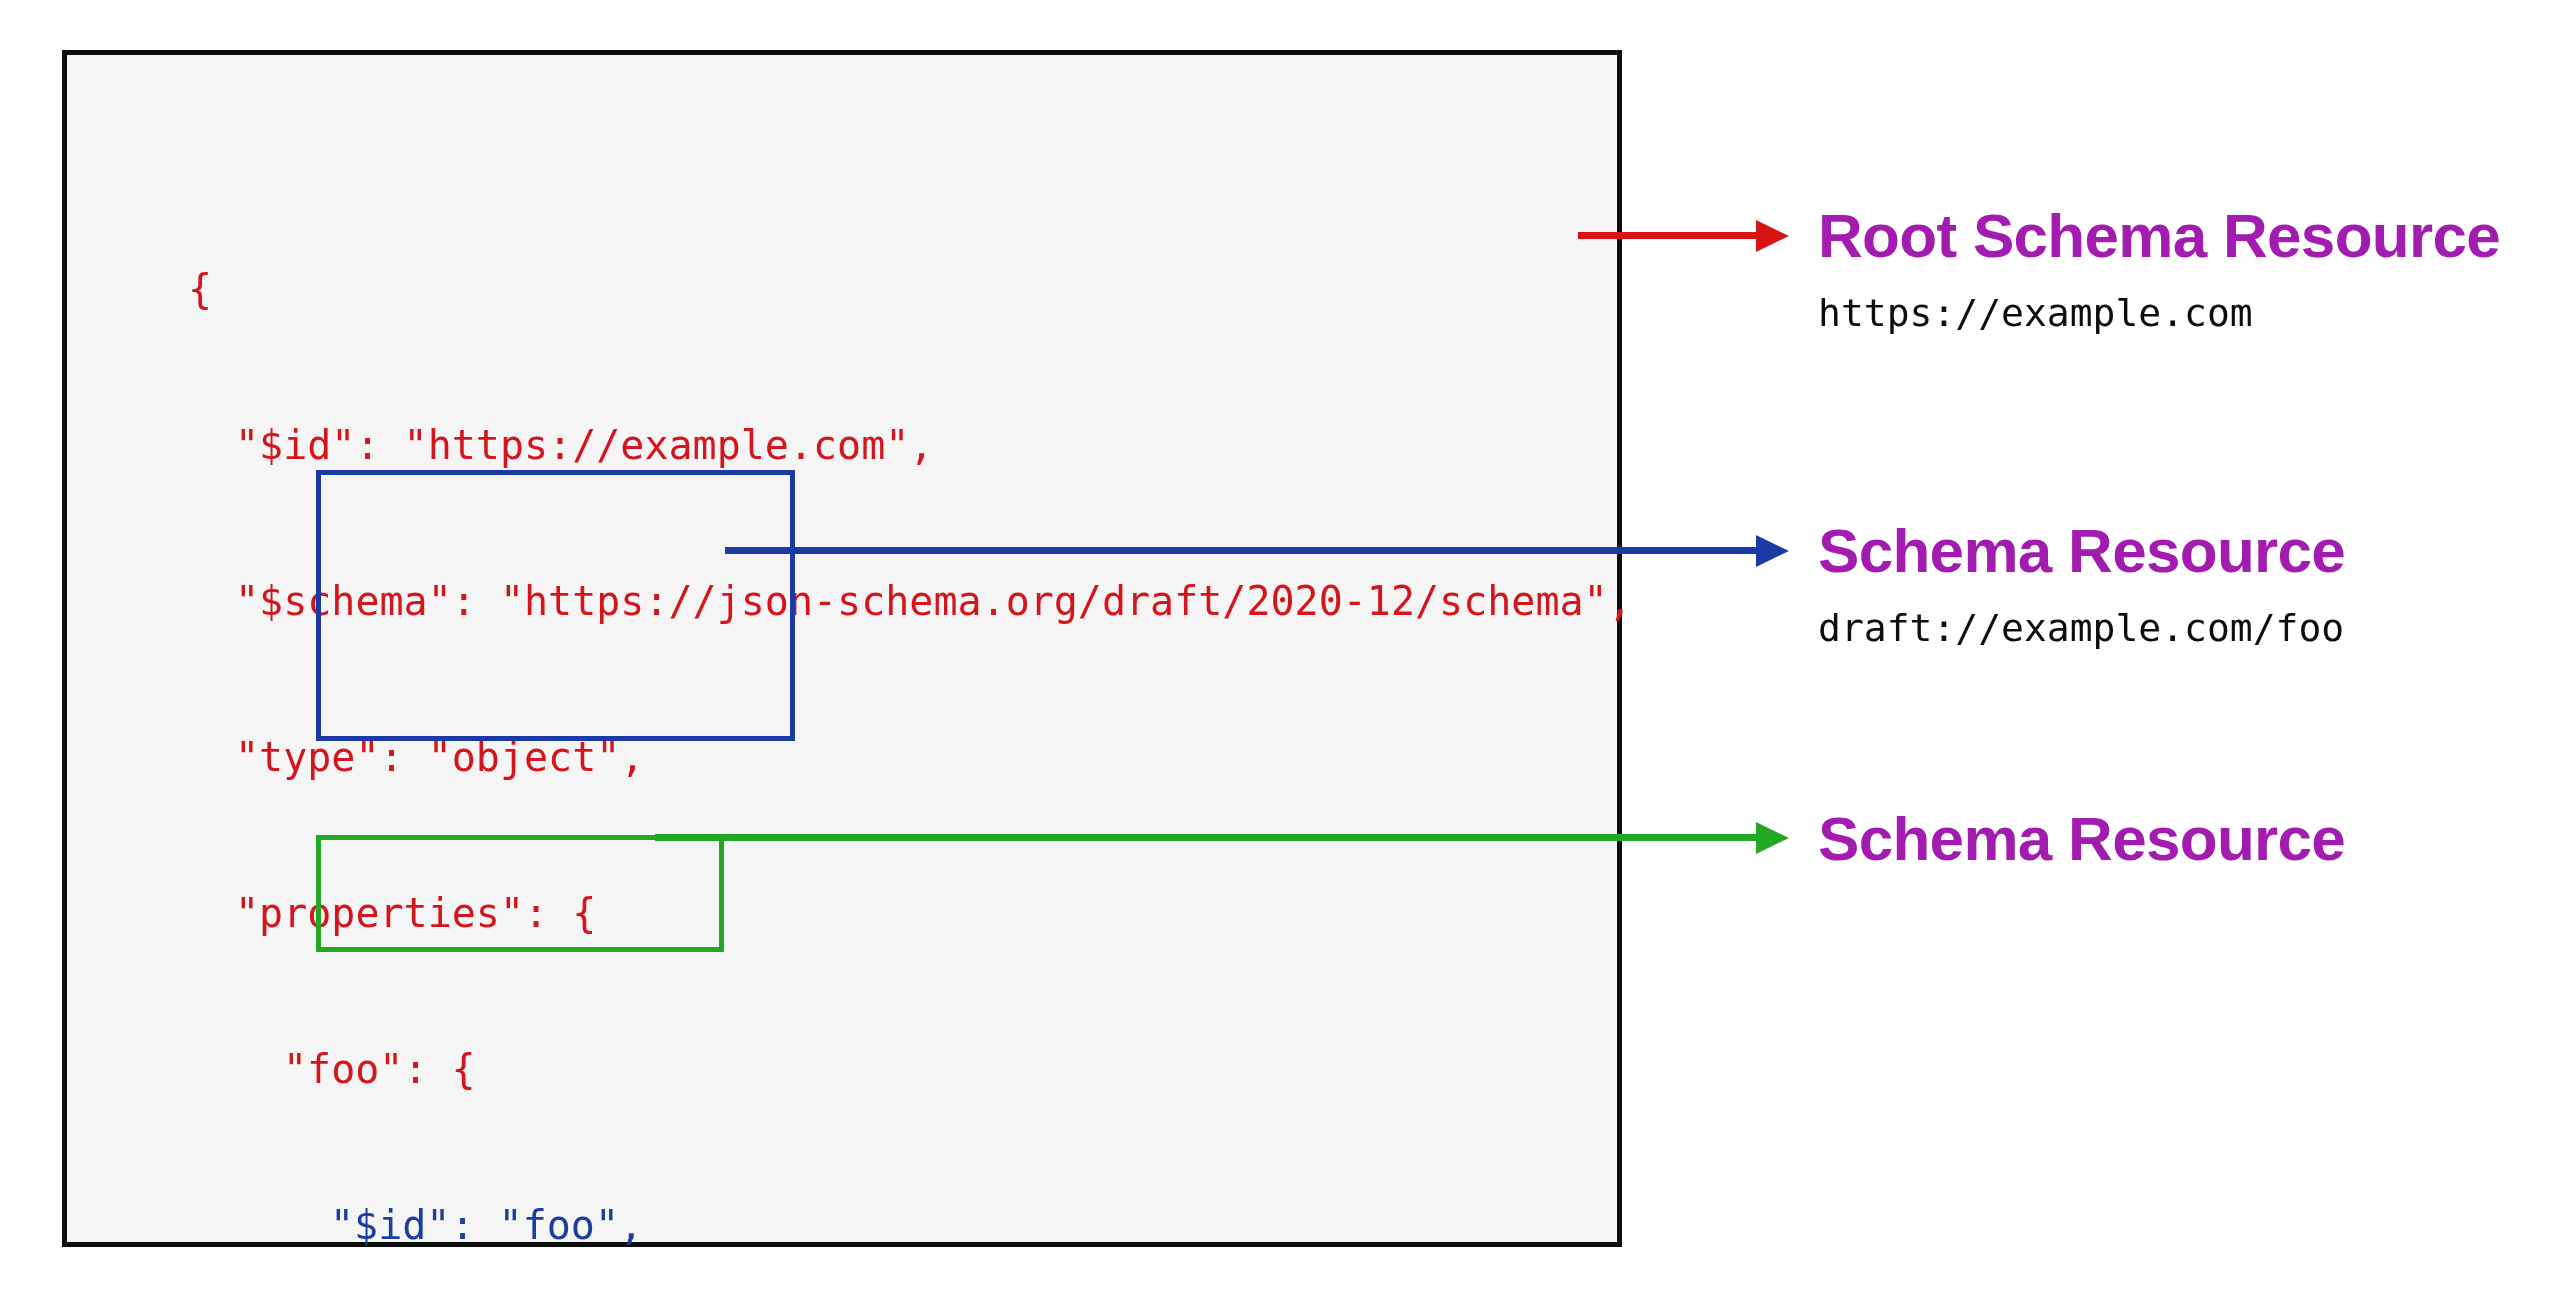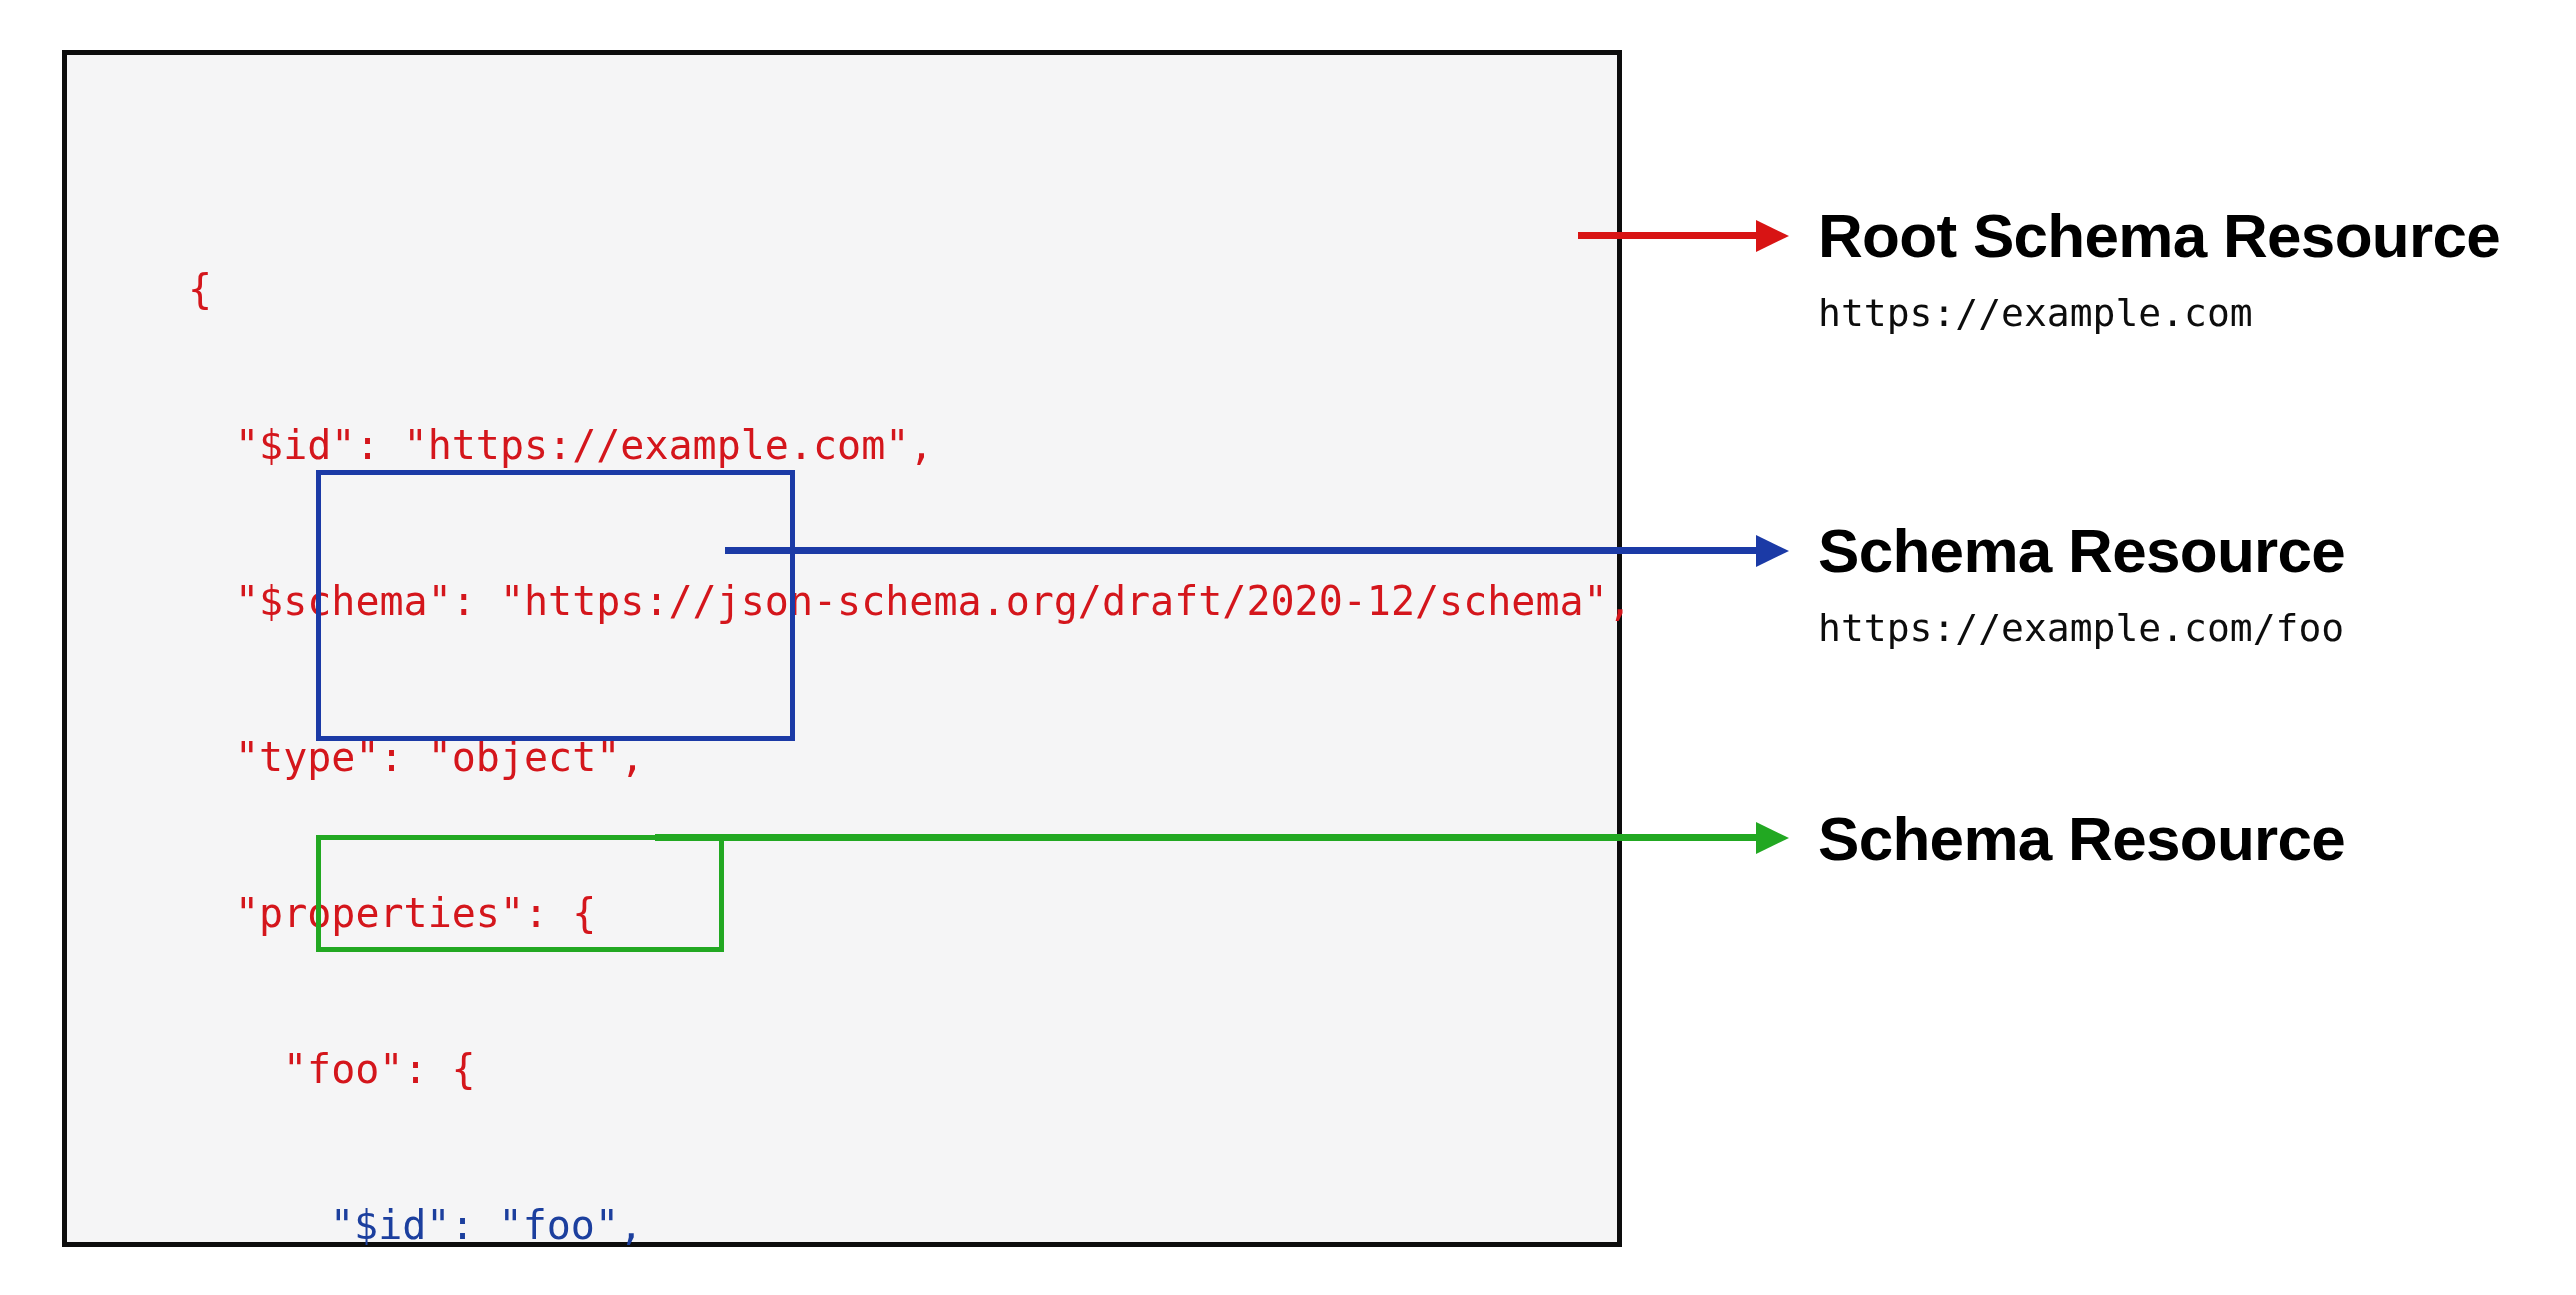--- a/index.html
+++ b/index.html
@@ -46,21 +46,21 @@
   .arrow.blue .shaft{width:1032px;background:#1b3aa6;}
   .arrow.blue .head{left:1031px;border-left:33px solid #1b3aa6;}
   .arrow.green{left:655px;top:834px;}
   .arrow.green .shaft{width:1103px;background:#22a822;}
   .arrow.green .head{left:1101px;border-left:33px solid #22a822;}
 
   
   .annotation{position:absolute;left:1818px;z-index:4;}
   .ann-title{
     font-family:"Liberation Sans",sans-serif;font-weight:700;
-    font-size:62px;line-height:69px;color:#000000;letter-spacing:-0.7px;
+    font-size:62px;line-height:69px;color:#a21caf;letter-spacing:-0.7px;
     white-space:nowrap;
   }
   .ann-url{
     font-family:"DejaVu Sans Mono",monospace;
     font-size:38px;line-height:52px;color:#0d0d0d;margin-top:17px;
     white-space:nowrap;
   }
   .annotation.g1{top:201px;}
   .annotation.g2{top:516px;}
   .annotation.g3{top:804px;}
@@ -111,20 +111,20 @@
     <div class="shaft"></div>
     <div class="head"></div>
   </div>
 
   <div class="annotation g1">
     <div class="ann-title">Root Schema Resource</div>
     <div class="ann-url">https://example.com</div>
   </div>
   <div class="annotation g2">
     <div class="ann-title">Schema Resource</div>
-    <div class="ann-url">https://example.com/foo</div>
+    <div class="ann-url">draft://example.com/foo</div>
   </div>
   <div class="annotation g3">
     <div class="ann-title">Schema Resource</div>
   </div>
 
 </div>
 
 
 </body></html>

